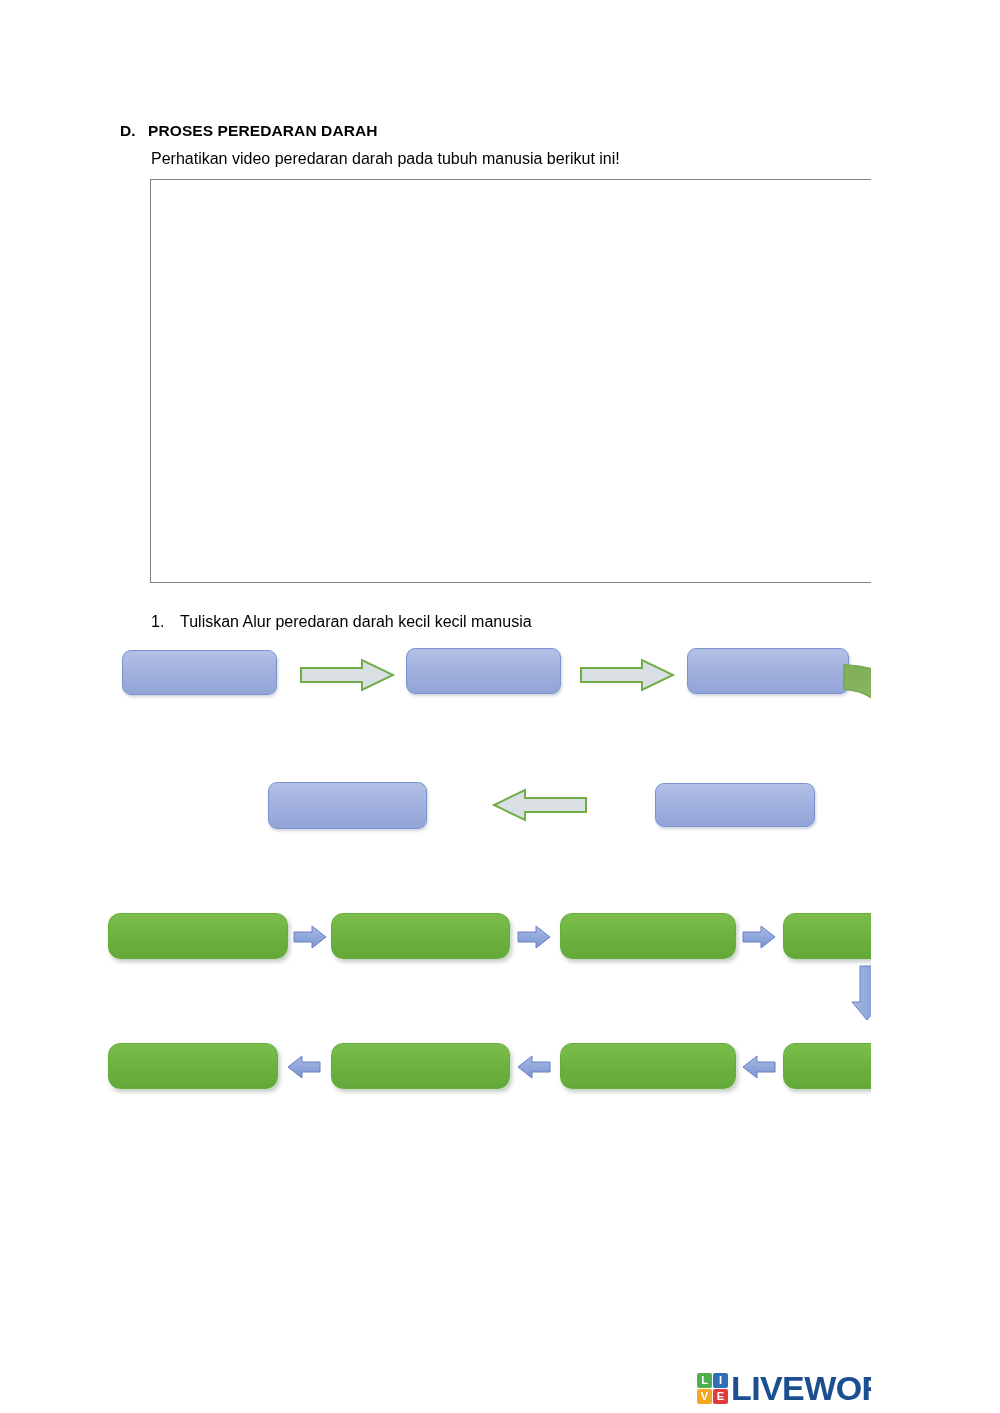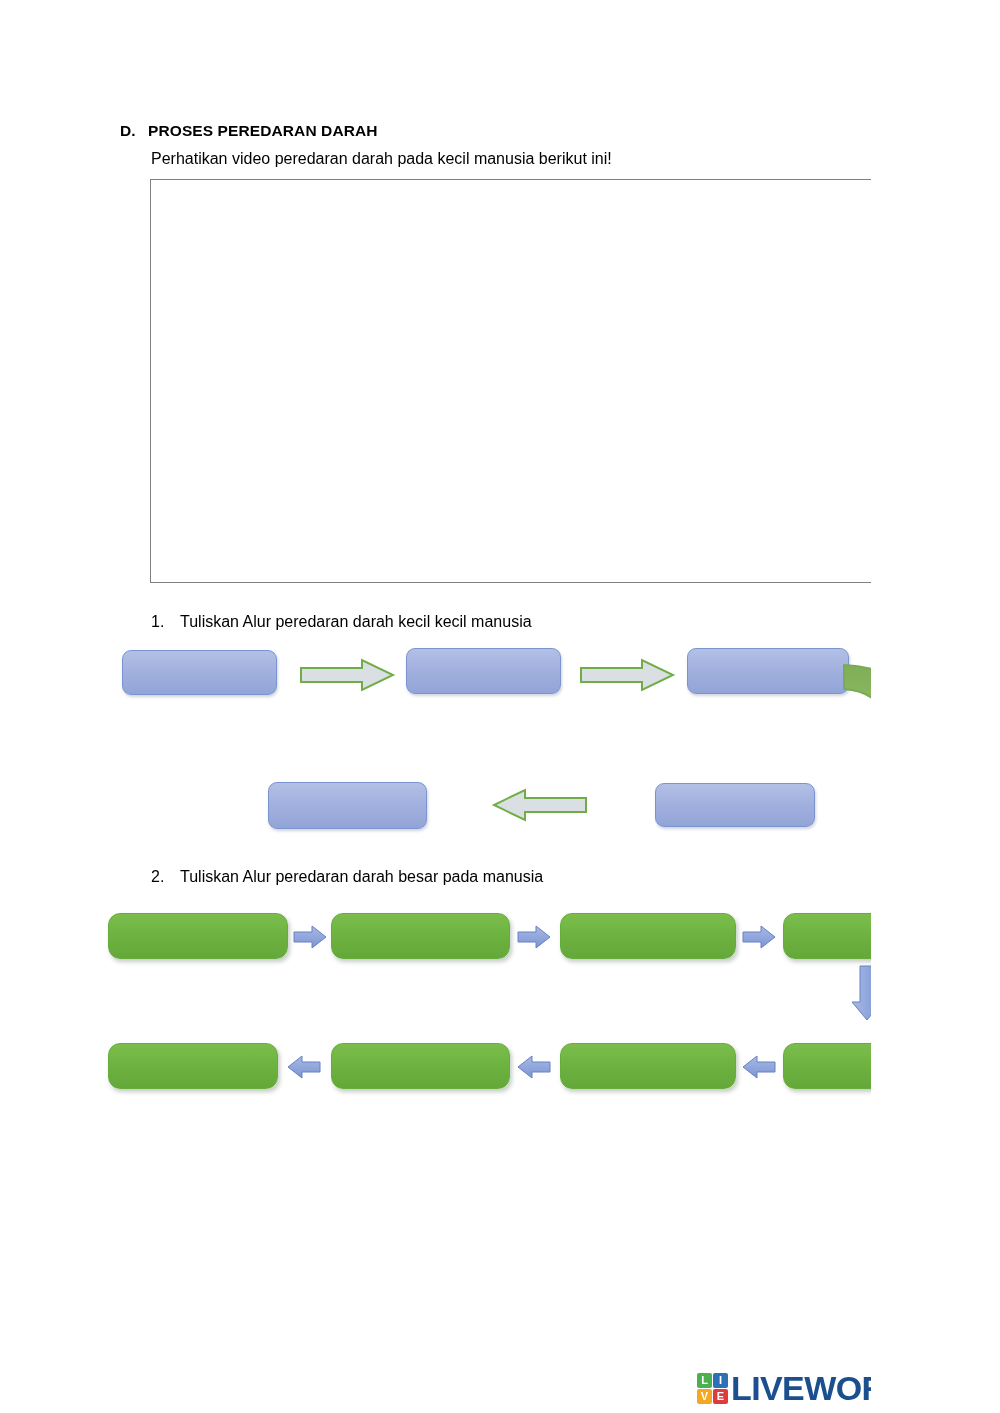--- a/index.html
+++ b/index.html
@@ -131,21 +131,21 @@
 </style>
 </head>
 <body>
 
 <div class="page">
 
   <div class="section-heading">
     <span class="sec-letter">D.</span><span>PROSES PEREDARAN DARAH</span>
   </div>
 
-  <div class="instruction">Perhatikan video peredaran darah pada kecil manusia berikut ini!</div>
+  <div class="instruction">Perhatikan video peredaran darah pada tubuh manusia berikut ini!</div>
 
   <div class="video-frame"></div>
 
   <div class="question" id="question-1">
     <span class="q-num">1.</span><span>Tuliskan Alur peredaran darah kecil kecil manusia</span>
   </div>
 
   <div class="shape box-blue" style="left:122px; top:650px; width:155px; height:45px;"></div>
   <div class="shape box-blue" style="left:406px; top:648px; width:155px; height:46px;"></div>
   <div class="shape box-blue" style="left:687px; top:648px; width:162px; height:46px;"></div>
@@ -178,23 +178,20 @@
              Z" fill="url(#curvGrad)" stroke="#7aab54" stroke-width="2" stroke-linejoin="round"></path>
   </svg>
 
   <div class="shape box-blue" style="left:655px; top:783px; width:160px; height:44px;"></div>
   <div class="shape box-blue" style="left:268px; top:782px; width:159px; height:47px;"></div>
 
   <svg class="arrow-svg" style="left:487px; top:789px;" width="100" height="32" viewBox="0 0 100 32">
     <polygon points="99,9 38,9 38,1 7,16 38,31 38,23 99,23" fill="#dadfe3" stroke="#70ad47" stroke-width="2" stroke-linejoin="miter"></polygon>
   </svg>
 
-  <div class="question" id="question-2">
-    <span class="q-num">2.</span><span>Tuliskan Alur peredaran darah besar pada manusia</span>
-  </div>
 
   <div class="shape box-green" style="left:108px; top:913px; width:180px; height:46px;"></div>
   <div class="shape box-green" style="left:331px; top:913px; width:179px; height:46px;"></div>
   <div class="shape box-green" style="left:560px; top:913px; width:176px; height:46px;"></div>
   <div class="shape box-green" style="left:783px; top:913px; width:180px; height:46px;"></div>
 
   <svg class="arrow-svg" style="left:294px; top:925px;" width="33" height="24" viewBox="0 0 33 24">
     <defs>
       <linearGradient id="blueArrowH" x1="0" y1="0" x2="0" y2="1">
         <stop offset="0%" stop-color="#a8b9e3"></stop>

